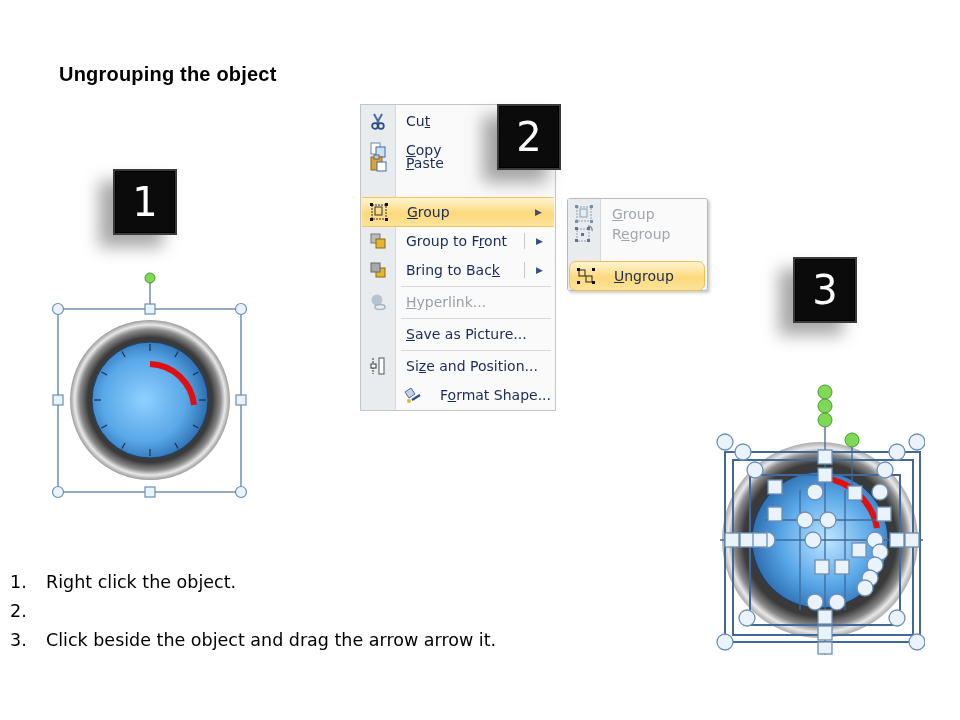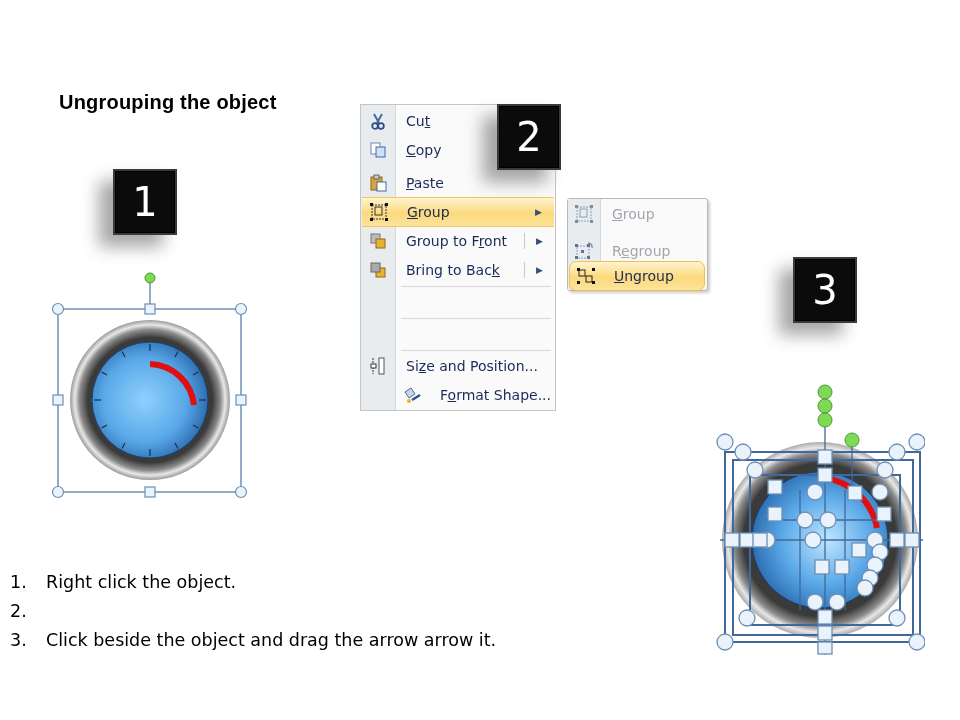--- a/index.html
+++ b/index.html
@@ -1,18 +1,18 @@
 <!DOCTYPE html>
 <html><head>
 <meta charset="utf-8">
 <style>
   html, body { margin:0; padding:0; }
   body { width:960px; height:720px; background:#ffffff; position:relative; overflow:hidden;
          font-family:"Liberation Sans", sans-serif; color:#000; }
-  .title { position:absolute; left:59px; top:63px; font-size:20px; font-weight:bold; letter-spacing:0.2px;margin-top:28px; }
+  .title { position:absolute; left:59px; top:63px; font-size:20px; font-weight:bold; letter-spacing:0.2px; }
 
   
   .badge { position:absolute; width:64px; height:66px; background:#0b0b0b;
            border:2px solid #3a3a3a; box-sizing:border-box;
            box-shadow:-14px 12px 16px rgba(0,0,0,0.35), inset 0 0 0 1px #000;
            color:#fff; font-family:"DejaVu Sans", sans-serif; font-size:40px;
            display:flex; align-items:center; justify-content:center; }
 
   
   .menu { position:absolute; left:360px; top:104px; width:196px; height:307px;
@@ -121,21 +121,21 @@
   </div>
   <div class="mi" style="top:31px;">
     <span class="ic">
       <svg width="18" height="18" viewBox="0 0 18 18">
           <rect x="2" y="2" width="9" height="11" fill="#fff" stroke="#6a88b0"></rect>
           <rect x="7" y="6" width="9" height="10" fill="#cfe0f5" stroke="#3f6aa6"></rect>
         </svg>
     </span>
     <span class="lbl"><u>C</u><span>opy</span></span>
   </div>
-  <div class="mi" style="top:44px;margin-top:20px;">
+  <div class="mi" style="top:44px;">
     <span class="ic">
       <svg width="18" height="18" viewBox="0 0 18 18">
           <rect x="2" y="3" width="11" height="13" fill="#d9a43a" stroke="#8a6a20"></rect>
           <rect x="5" y="1" width="5" height="4" fill="#ccc" stroke="#666"></rect>
           <rect x="8" y="8" width="9" height="9" fill="#fff" stroke="#3f6aa6"></rect>
         </svg>
     </span>
     <span class="lbl"><u>P</u><span>aste</span></span>
   </div>
   <div class="mi hl" style="top:92px;">
@@ -170,21 +170,33 @@
       <svg width="18" height="18" viewBox="0 0 18 18">
           <rect x="7" y="7" width="9" height="9" fill="#e5b530" stroke="#8a6a10"></rect>
           <rect x="2" y="2" width="9" height="9" fill="#aaa" stroke="#666"></rect>
         </svg>
     </span>
     <span class="lbl"><span>Bring to Bac</span><u>k</u></span>
     <span class="vsep"></span>
     <span class="arrow">▶</span>
   </div>
   <div class="hsep" style="top:181px;"></div>
+  <div class="mi disabled" style="top:183px;">
+    <span class="ic">
+      <svg width="18" height="18" viewBox="0 0 18 18">
+          <circle cx="8" cy="7" r="5.5" fill="#b7c3d3"></circle>
+          <ellipse cx="11" cy="14" rx="5" ry="2.5" fill="none" stroke="#a6b3c6" stroke-width="1.5"></ellipse>
+        </svg>
+    </span>
+    <span class="lbl"><u>H</u><span>yperlink...</span></span>
+  </div>
   <div class="hsep" style="top:213px;"></div>
+  <div class="mi" style="top:215px;">
+    <span class="lbl"><u>S</u><span>ave as Picture...</span></span>
+  </div>
   <div class="hsep" style="top:245px;"></div>
   <div class="mi" style="top:247px;">
     <span class="ic">
       <svg width="18" height="18" viewBox="0 0 18 18">
           <rect x="10" y="1" width="5" height="16" fill="#fff" stroke="#555"></rect>
           <line x1="4" y1="1" x2="4" y2="17" stroke="#333" stroke-dasharray="2 1"></line>
           <rect x="2" y="7" width="5" height="4" fill="#fff" stroke="#333"></rect>
         </svg>
     </span>
     <span class="lbl"><span>Si</span><u>z</u><span>e and Position...</span></span>
@@ -209,21 +221,21 @@
         <rect x="6" y="5" width="7" height="8" fill="none" stroke="#8aa0b8"></rect>
         <g fill="#7b8fa6">
           <rect x="1" y="1" width="3" height="3"></rect>
           <rect x="16" y="1" width="3" height="3"></rect>
           <rect x="1" y="16" width="3" height="3"></rect>
           <rect x="16" y="16" width="3" height="3"></rect>
         </g>
       </svg>
     <span class="lbl"><u>G</u><span>roup</span></span>
   </div>
-  <div class="smi" style="top:38px;padding-left:14px;">
+  <div class="smi" style="top:21px;padding-left:14px;">
     <svg class="ic" viewBox="0 0 20 20">
         <rect x="3" y="5" width="12" height="12" fill="none" stroke="#8aa0b8" stroke-dasharray="2 1"></rect>
         <g fill="#5d7592">
           <rect x="1" y="3" width="3" height="3"></rect>
           <rect x="13" y="3" width="3" height="3"></rect>
           <rect x="1" y="15" width="3" height="3"></rect>
           <rect x="13" y="15" width="3" height="3"></rect>
           <rect x="7" y="9" width="3" height="3"></rect>
         </g>
         <path d="M14 2 A4 4 0 0 1 18 7" fill="none" stroke="#7b8fa6" stroke-width="1.4"></path>

